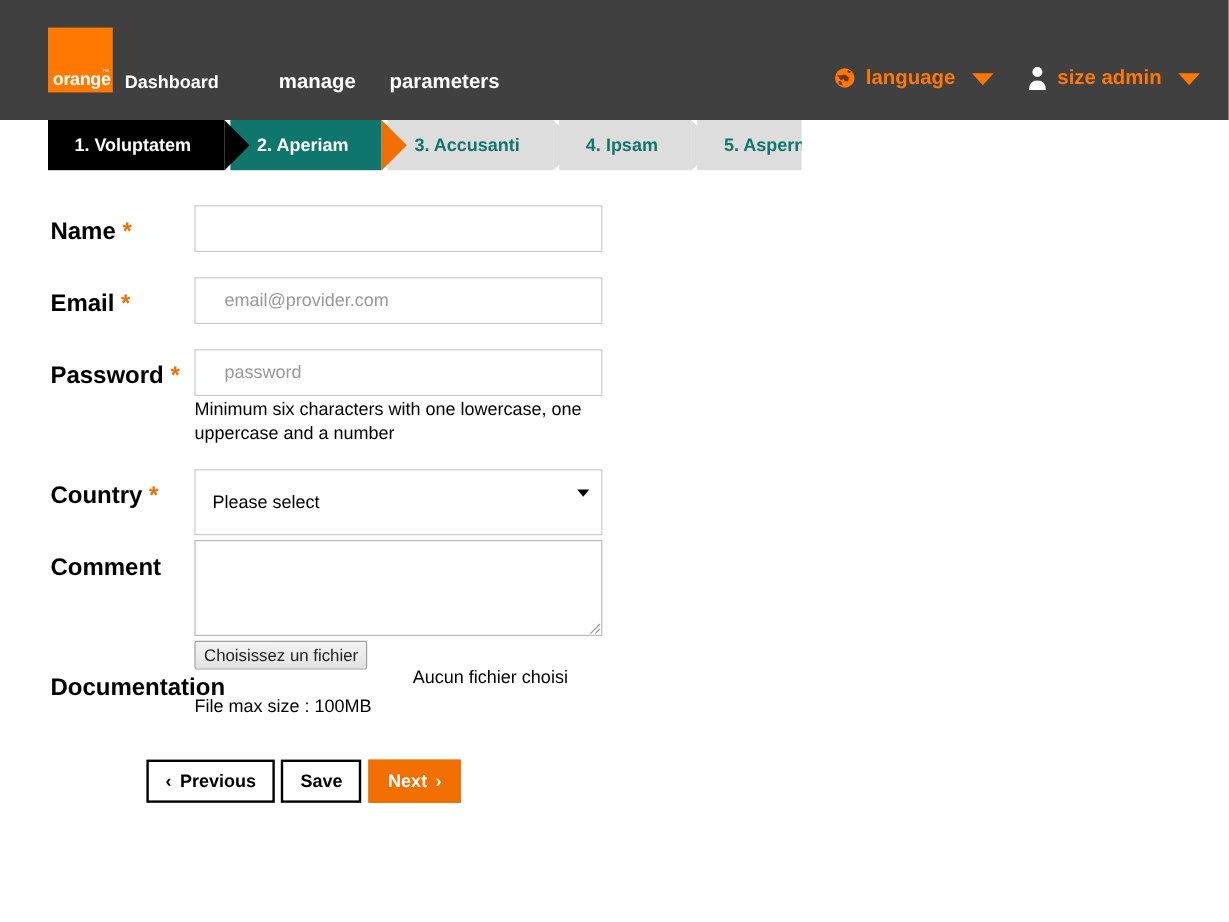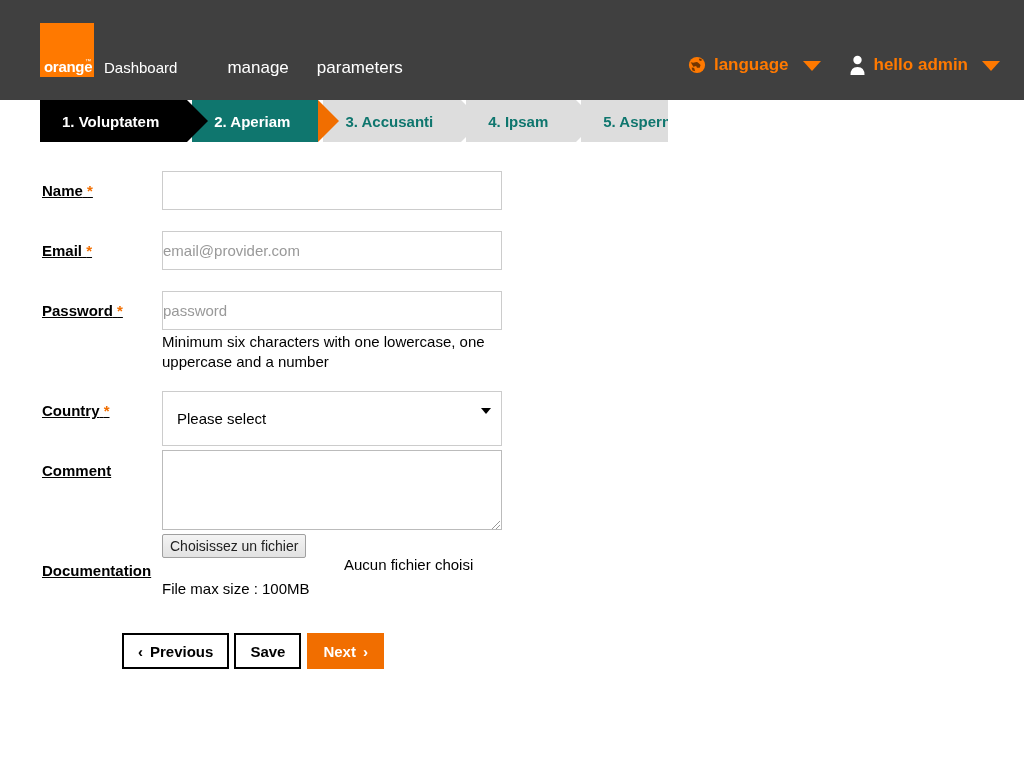--- a/index.html
+++ b/index.html
@@ -54,21 +54,21 @@
 
   .nav {
     position: absolute;
     left: 104px;
     top: 58px;
     display: flex;
     align-items: baseline;
   }
   .nav-item {
     color: #ffffff;
-    font-weight: 400;
+    font-weight: 700;
     text-decoration: none;
     white-space: nowrap;
   }
   .nav-dashboard { font-size: 15px; margin-right: 50px; }
   .nav-manage { font-size: 17px; margin-right: 28px; }
   .nav-parameters { font-size: 17px; }
 
   .header-right {
     position: absolute;
     right: 24px;
@@ -153,42 +153,41 @@
 
   
   .form {
     position: absolute;
     left: 0;
     top: 142px;
     width: 1024px;
   }
   .field-label {
     position: absolute;
-    font-size: 15px;
+    font-size: 20px;
     font-weight: 700;
     color: #000000;
     white-space: nowrap;
-    text-decoration: underline;
   }
   .req {
     color: #f16e00;
     font-weight: 700;
   }
   .txt-input {
     position: absolute;
     left: 162px;
     width: 340px;
     height: 39px;
     box-sizing: border-box;
     border: 1px solid #cccccc;
     background: #ffffff;
     font-family: "Liberation Sans", sans-serif;
     font-size: 15px;
     color: #000000;
-    padding: 0 0;
+    padding: 0 24px;
     outline: none;
     border-radius: 0;
   }
   .txt-input::placeholder { color: #999999; }
 
   .select-box {
     position: absolute;
     left: 162px;
     width: 340px;
     height: 55px;
@@ -336,21 +335,21 @@
         <span class="caret-down"></span>
       </div>
 
       <div class="hr-group">
         <span>
           <svg class="user-icon" viewBox="0 0 17 20">
             <circle cx="8.5" cy="5" r="4.2" fill="#ffffff"></circle>
             <path d="M1.5 20 q0 -8 7 -8 t7 8 z" fill="#ffffff"></path>
           </svg>
         </span>
-        <span class="hr-label">hello admin</span>
+        <span class="hr-label">size admin</span>
         <span class="caret-down"></span>
       </div>
 
     </div>
   </div>
 
   <div class="steps">
     <div class="step step-done">
       <span class="step-label">1. Voluptatem</span>
     </div>

